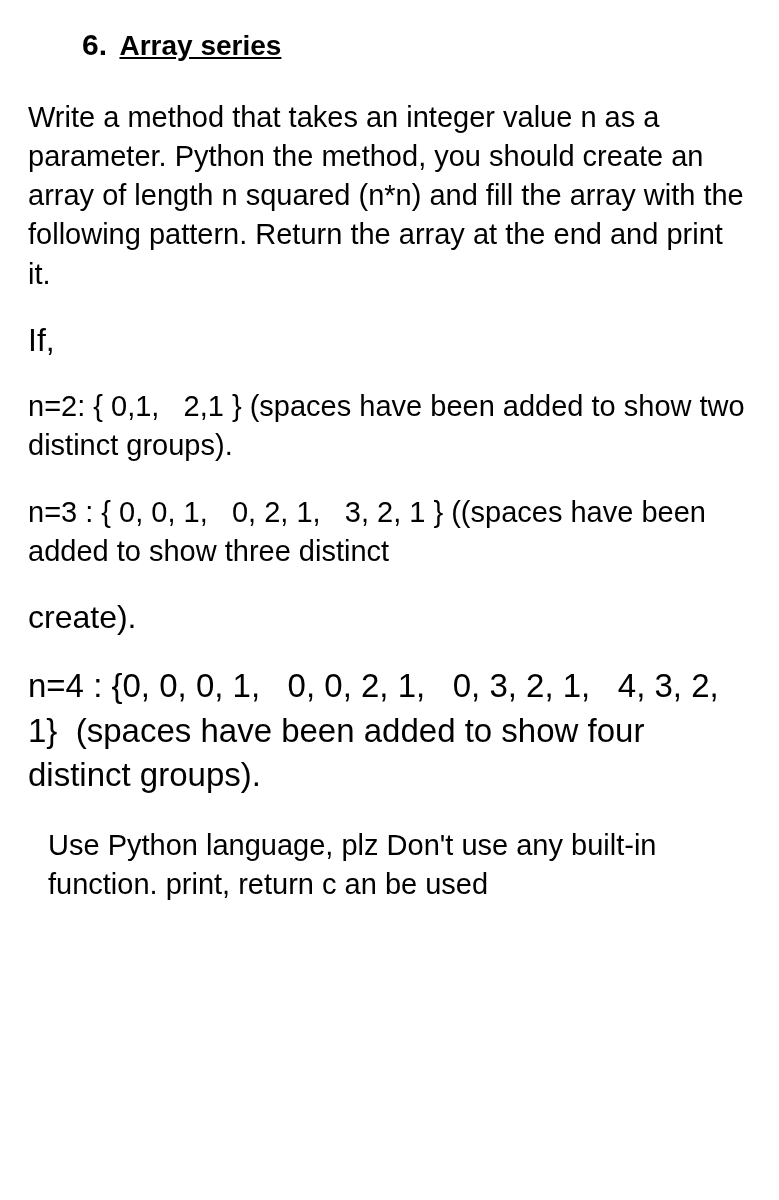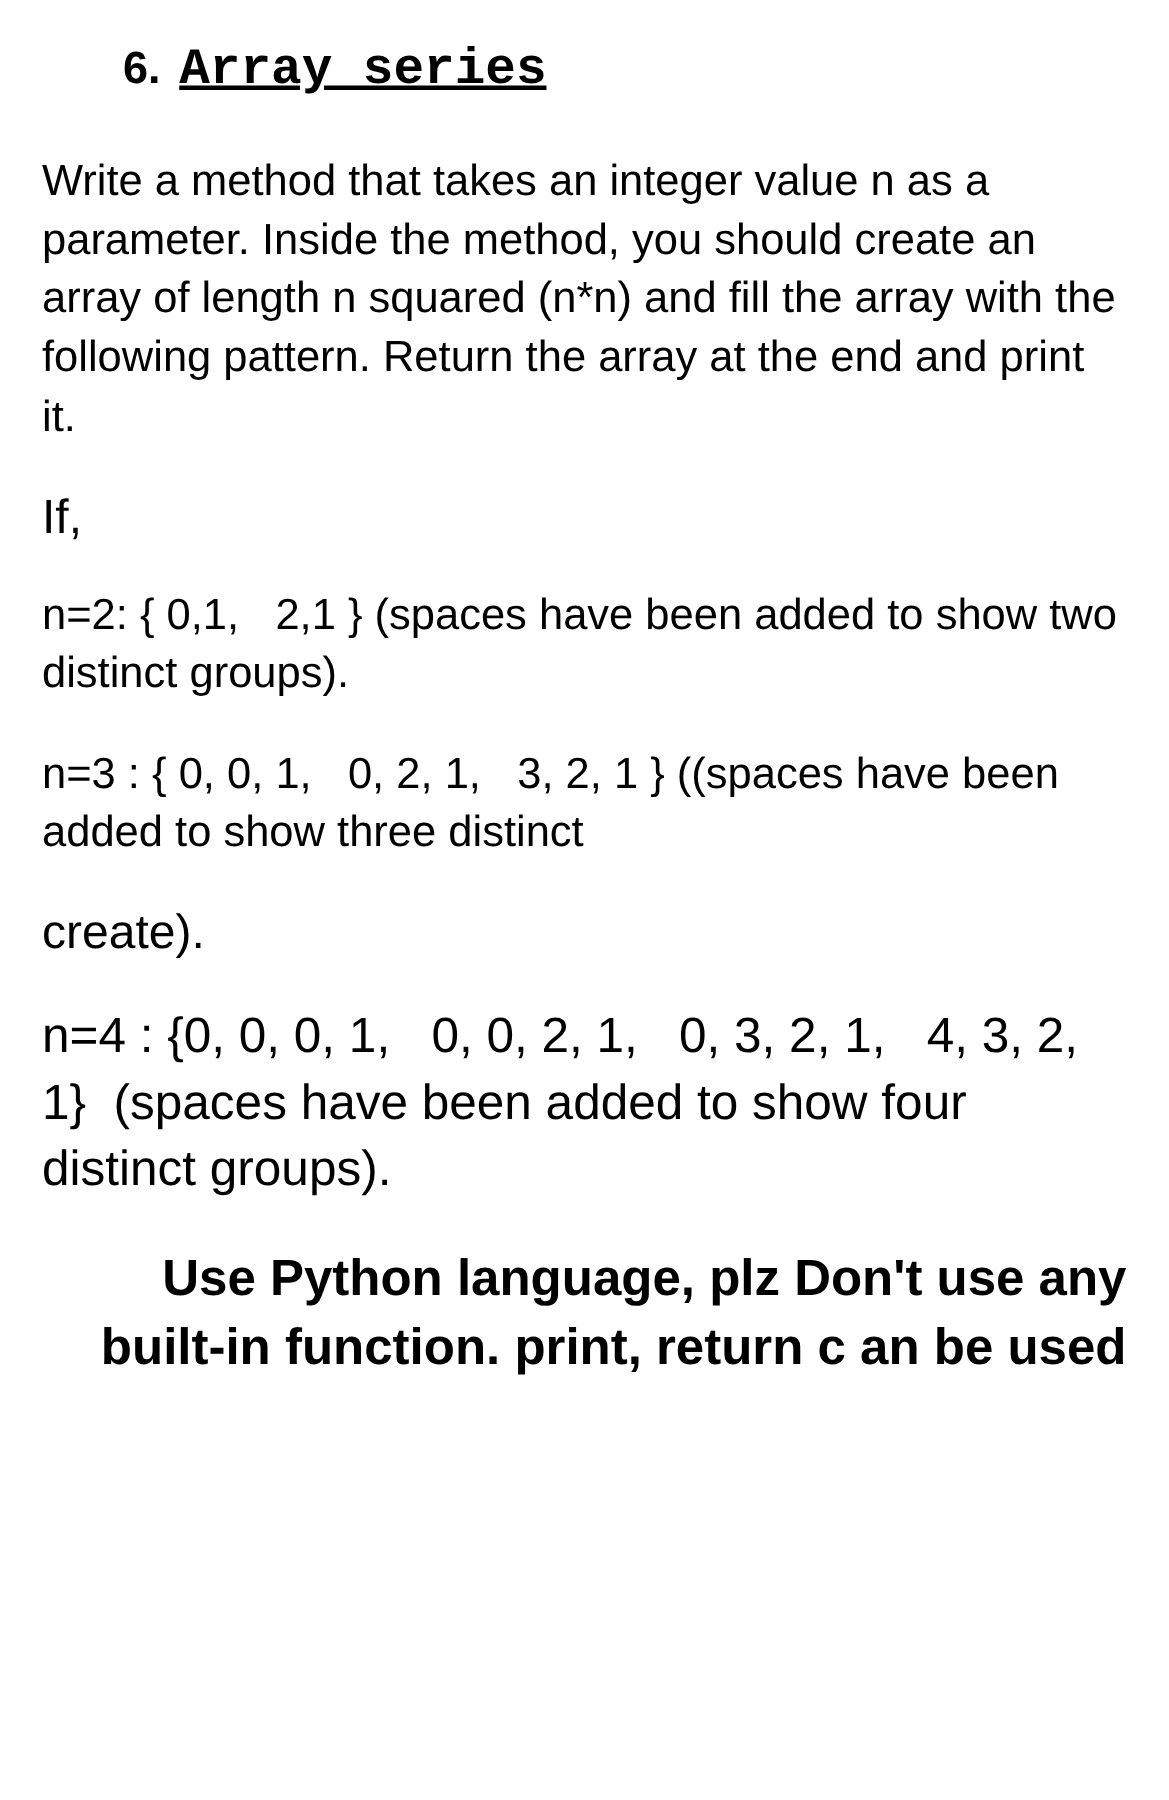--- a/index.html
+++ b/index.html
@@ -19,57 +19,55 @@
       margin-bottom: 36px;
       padding-left: 54px;
     }
     .heading-number {
       font-weight: bold;
       font-size: 30px;
       display: inline;
     }
     .heading-text {
       font-weight: bold;
-      font-size: 34px;
+      font-size: 28px;
       text-decoration: underline;
       display: inline;
       margin-left: 8px;
-      font-family: Liberation Mono, monospace;
     }
     .paragraph {
       font-size: 29px;
       line-height: 1.35;
       margin-bottom: 28px;
     }
     .paragraph-last {
       font-size: 33px;
       line-height: 1.35;
       margin-bottom: 28px;
     }
     .note {
-      font-size: 34px;
-      font-weight: bold;
+      font-size: 29px;
+      font-weight: normal;
       line-height: 1.35;
       padding-left: 20px;
-      text-align: right;
     }
     .short-para {
       font-size: 32px;
       margin-bottom: 28px;
     }
   </style>
 </head>
 <body>
 
 <div class="heading-row">
   <span class="heading-number">6.</span>
   <span class="heading-text">Array series</span>
 </div>
 
-<p class="paragraph">Write a method that takes an integer value n as a parameter. Inside the method, you should create an array of length n squared (n*n) and fill the array with the following pattern. Return the array at the end and print it.</p>
+<p class="paragraph">Write a method that takes an integer value n as a parameter. Python the method, you should create an array of length n squared (n*n) and fill the array with the following pattern. Return the array at the end and print it.</p>
 
 <p class="short-para">If,</p>
 
 <p class="paragraph">n=2: { 0,1,&nbsp;&nbsp; 2,1 } (spaces have been added to show two distinct groups).</p>
 
 <p class="paragraph">n=3 : { 0, 0, 1,&nbsp;&nbsp; 0, 2, 1,&nbsp;&nbsp; 3, 2, 1 } ((spaces have been added to show three distinct</p>
 
 <p class="short-para">create).</p>
 
 <p class="paragraph-last">n=4 : {0, 0, 0, 1,&nbsp;&nbsp; 0, 0, 2, 1,&nbsp;&nbsp; 0, 3, 2, 1,&nbsp;&nbsp; 4, 3, 2, 1}&nbsp; (spaces have been added to show four distinct groups).</p>

